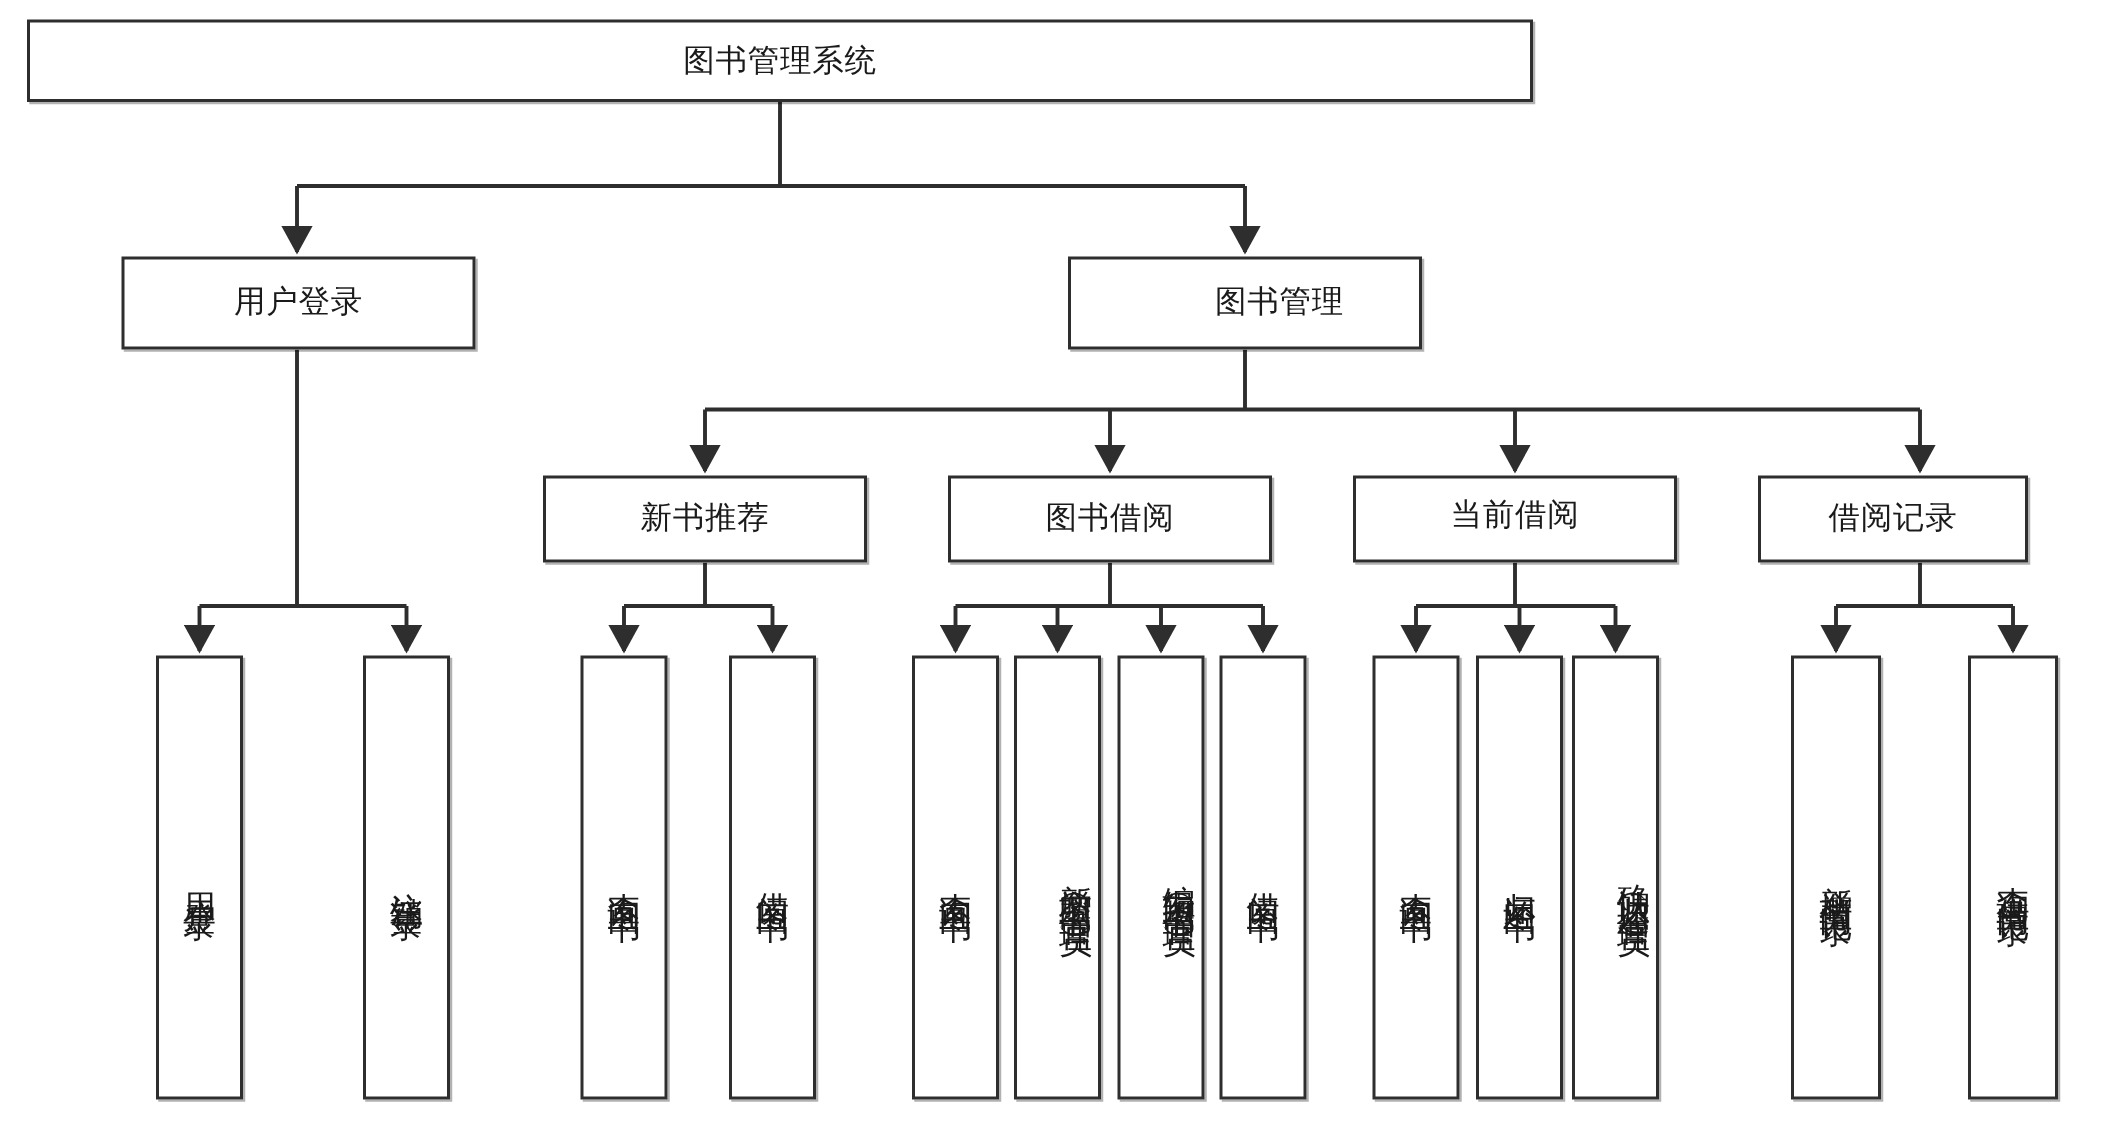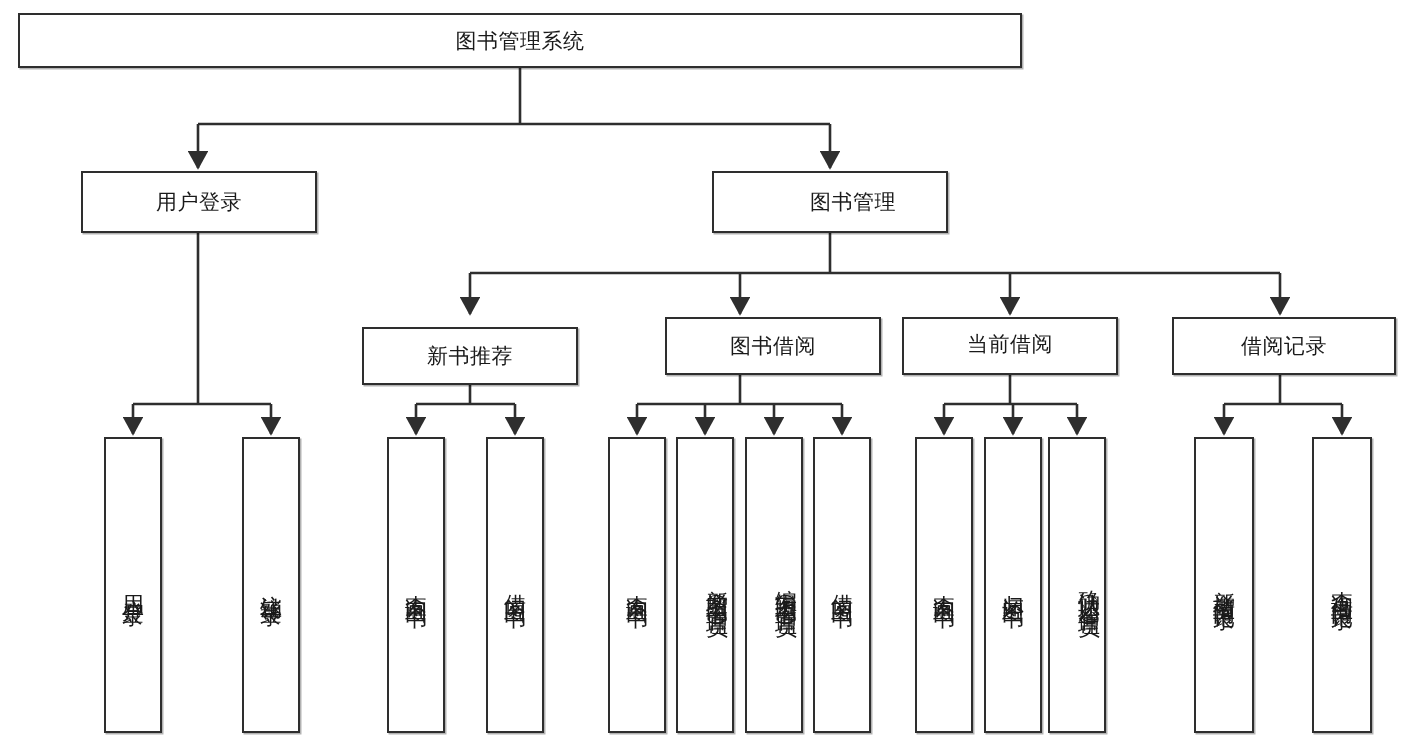--- a/index.html
+++ b/index.html
@@ -122,24 +122,24 @@
       <path d="M 1224 404 L 1224 434" marker-end="url(#arrow)"></path>
       <path d="M 1342 404 L 1342 434" marker-end="url(#arrow)"></path>
     </g>
   </svg>
 
   <div class="node h" style="left:18px; top:13px; width:1004px; height:55px;">图书管理系统</div>
 
   <div class="node h" style="left:81px; top:171px; width:236px; height:62px;">用户登录</div>
   <div class="node h" style="left:712px; top:171px; width:236px; height:62px;padding-left:46px;">图书管理</div>
 
-  <div class="node h" style="left:362px; top:317px; width:216px; height:58px;margin-top:10px;">新书推荐</div>
-  <div class="node h" style="left:632px; top:317px; width:216px; height:58px;margin-left:33px;">图书借阅</div>
+  <div class="node h" style="left:362px; top:317px; width:216px; height:58px;">新书推荐</div>
+  <div class="node h" style="left:632px; top:317px; width:216px; height:58px;">图书借阅</div>
   <div class="node h" style="left:902px; top:317px; width:216px; height:58px;font-family:Liberation Mono, monospace;">当前借阅</div>
-  <div class="node h" style="left:1172px; top:317px; width:224px; height:58px;">借阅记录</div>
+  <div class="node h" style="left:1172px; top:317px; width:180px; height:58px;">借阅记录</div>
 
   <div class="node v midalign" style="left:104px; top:437px; width:58px; height:296px;">用户登录</div>
   <div class="node v midalign" style="left:242px; top:437px; width:58px; height:296px;">注销登录</div>
 
   <div class="node v midalign" style="left:387px; top:437px; width:58px; height:296px;">查询图书</div>
   <div class="node v midalign" style="left:486px; top:437px; width:58px; height:296px;">借阅图书</div>
 
   <div class="node v midalign" style="left:608px; top:437px; width:58px; height:296px;">查询图书</div>
   <div class="node v topalign" style="left:676px; top:437px; width:58px; height:296px;">新增图书（管理员）</div>
   <div class="node v topalign" style="left:745px; top:437px; width:58px; height:296px;">编辑图书（管理员）</div>

